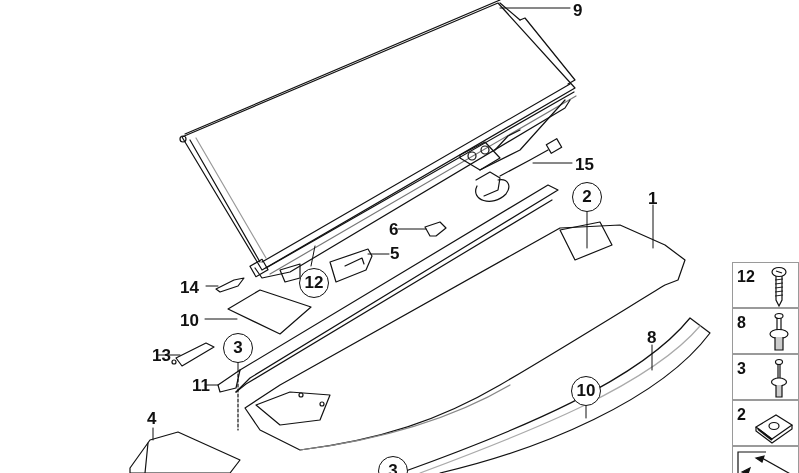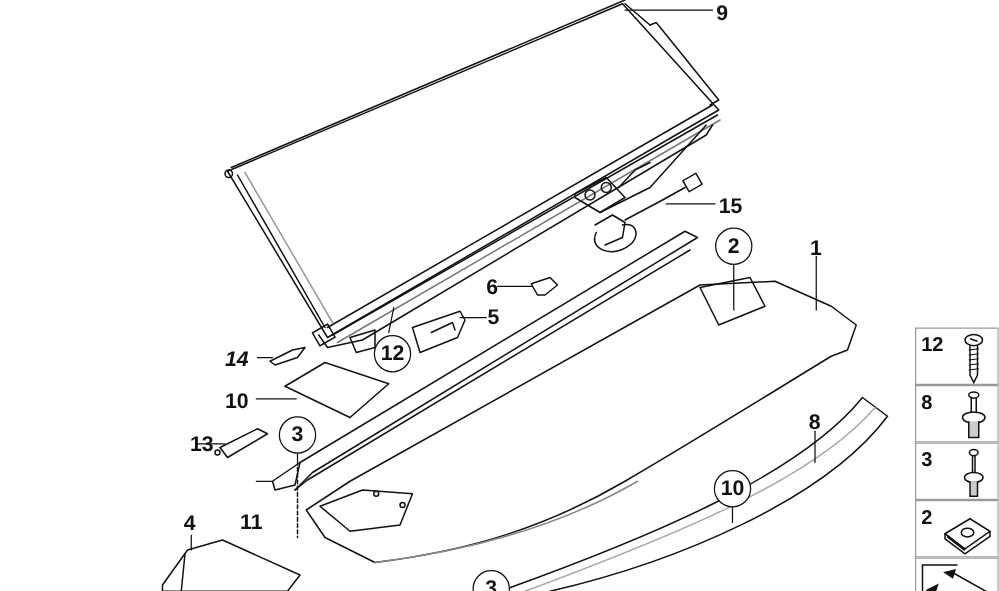--- a/index.html
+++ b/index.html
@@ -120,27 +120,27 @@
 <div class="lbl" style="left:575px; top:156px;">15</div>
 <div class="lbl" style="left:648px; top:190px;">1</div>
 <div class="circ" style="left:572px; top:182px;">
     <span>2</span>
   </div>
 <div class="lbl" style="left:389px; top:221px;">6</div>
 <div class="lbl" style="left:390px; top:245px;">5</div>
 <div class="circ" style="left:299px; top:268px;">
     <span>12</span>
   </div>
-<div class="lbl" style="left:180px; top:279px;font-style:italic;">14</div>
+<div class="lbl" style="left:180px; top:279px;">14</div>
 <div class="lbl" style="left:180px; top:312px;">10</div>
 <div class="circ" style="left:223px; top:333px;">
     <span>3</span>
   </div>
 <div class="lbl" style="left:136px; top:347px;margin-left:16px;">13</div>
-<div class="lbl" style="left:192px; top:377px;margin-top:32px;">11</div>
+<div class="lbl" style="left:192px; top:377px;">11</div>
 <div class="lbl" style="left:147px; top:410px;">4</div>
 <div class="lbl" style="left:647px; top:329px;">8</div>
 <div class="circ" style="left:571px; top:376px;">
     <span>10</span>
   </div>
 <div class="circ" style="left:378px; top:456px;">
     <span>3</span>
   </div>
 
 <div class="legend">

